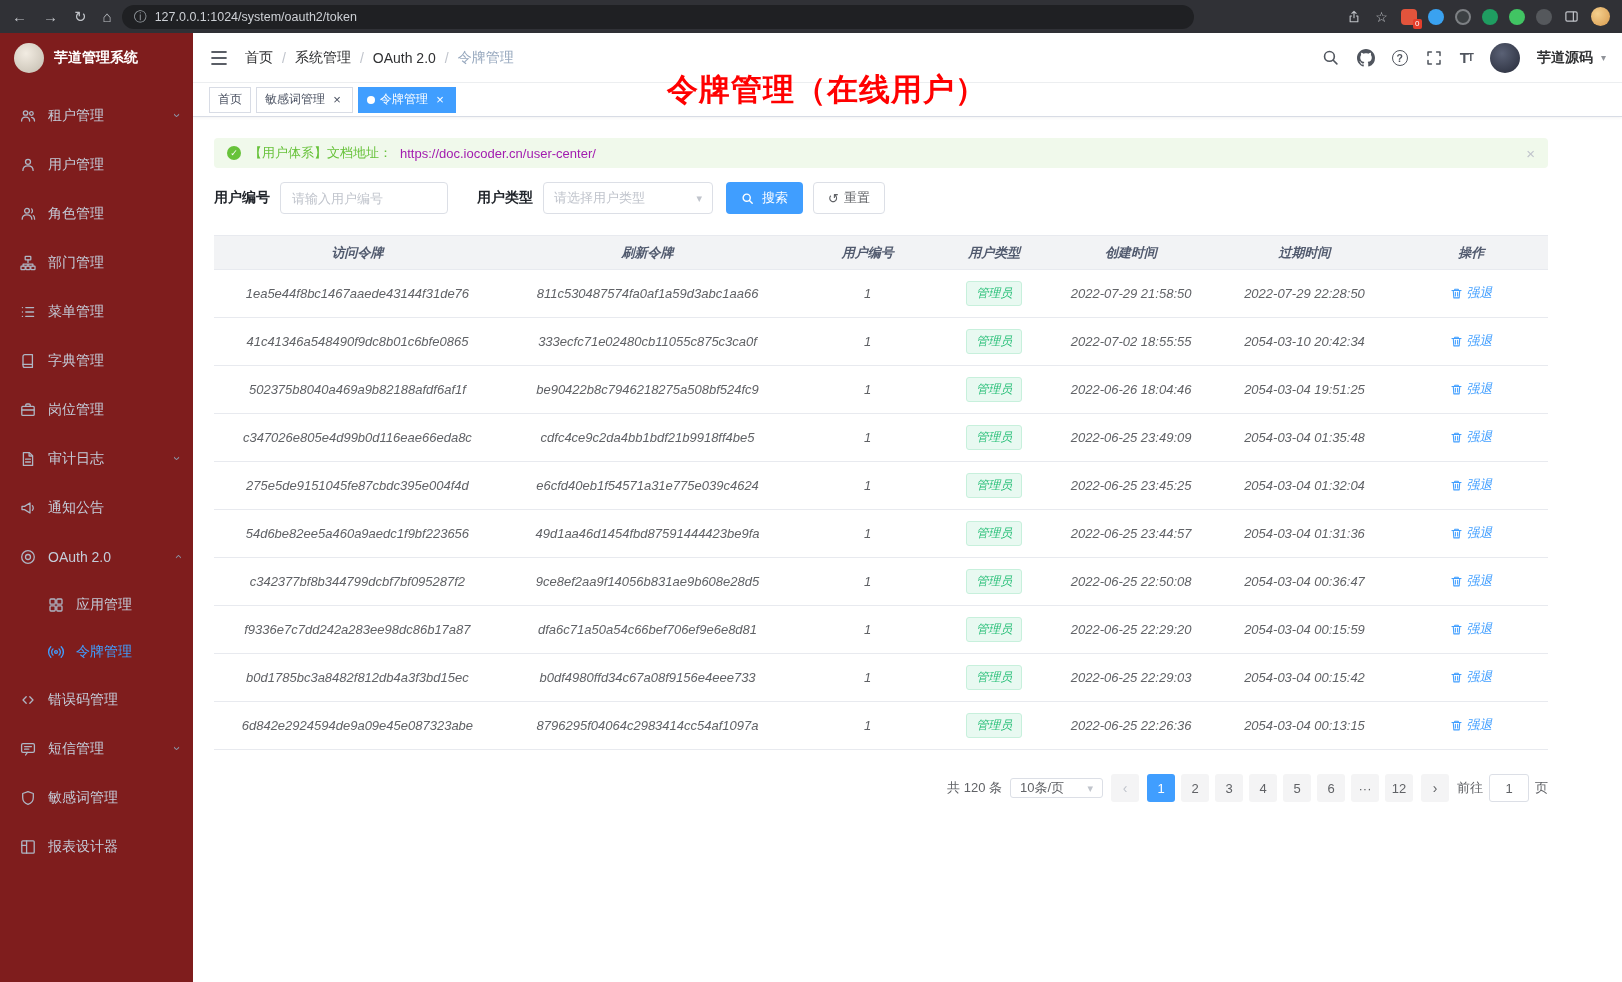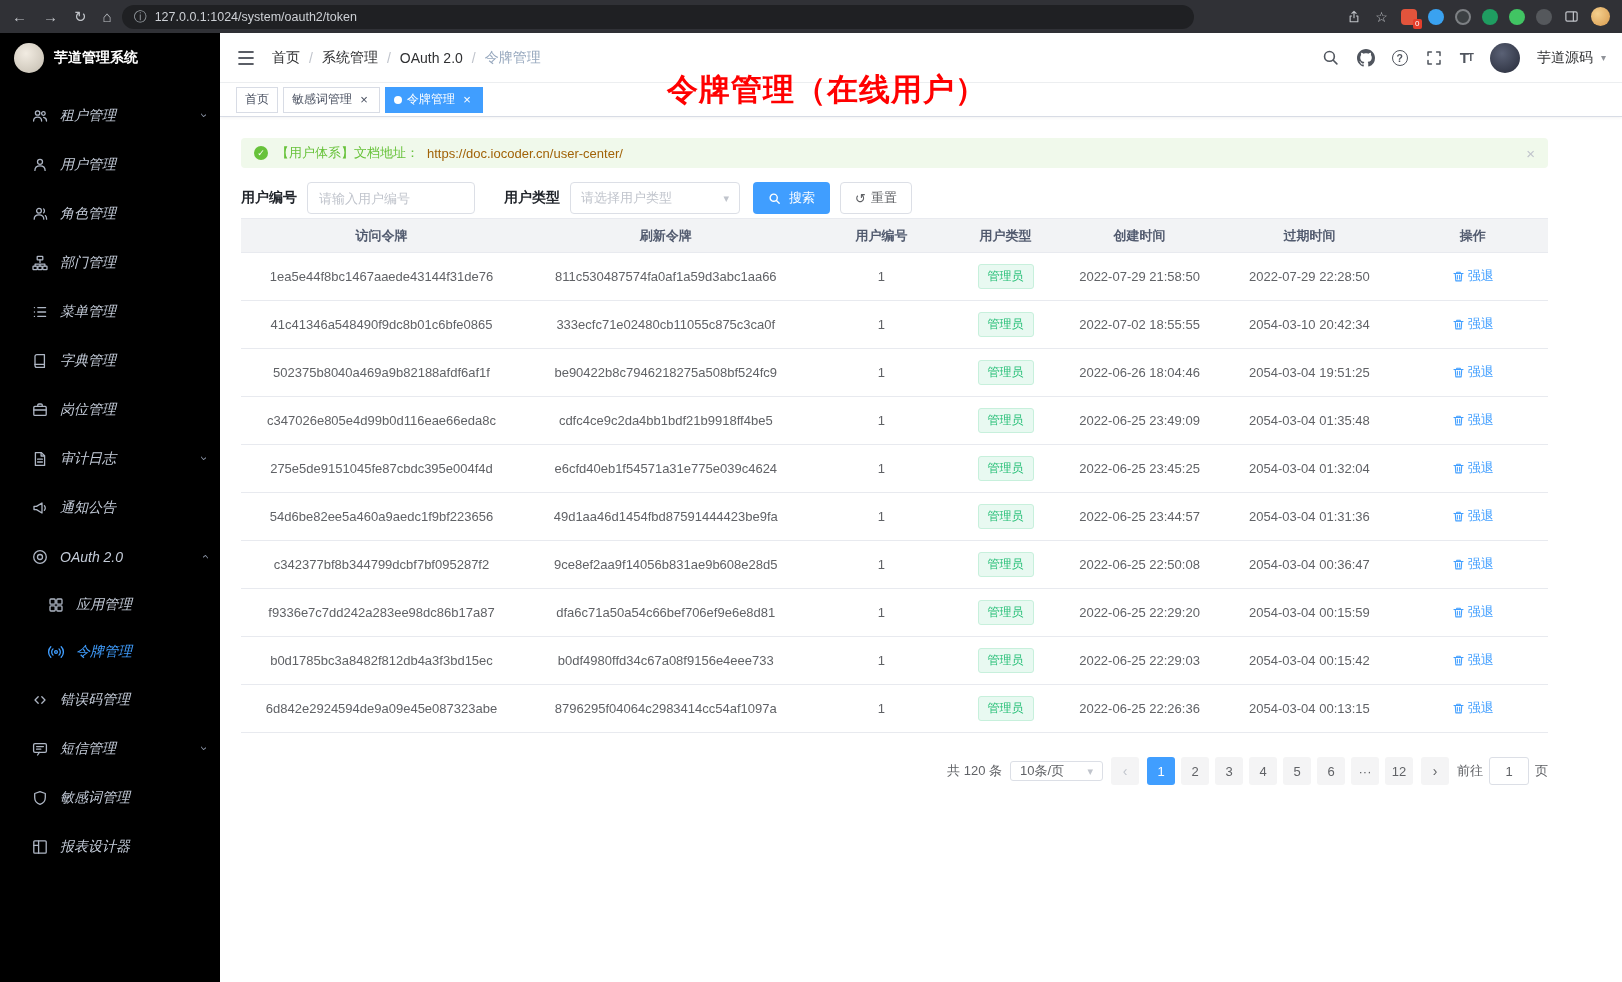--- a/index.html
+++ b/index.html
@@ -14,26 +14,26 @@
 .urlpill .info{color:#9aa0a6;font-size:13px;}
 .chrome-right{margin-left:auto;display:flex;align-items:center;gap:11px;}
 .cr-icon{width:17px;height:17px;display:flex;align-items:center;justify-content:center;color:#bfc2c7;font-size:14px;cursor:pointer;}
 .cr-icon svg{display:block;}
 .ext{width:16px;height:16px;border-radius:50%;position:relative;cursor:pointer;flex-shrink:0;}
 .ext .badge{position:absolute;right:-5px;bottom:-4px;background:#e33e2b;color:#fff;font-size:8px;line-height:1;padding:1px 2.5px;border-radius:2px;}
 .profile-dot{width:19px;height:19px;border-radius:50%;background:radial-gradient(circle at 35% 35%,#f4cf8d,#d79a4e);cursor:pointer;}
 
 
 .app{display:flex;height:949px;}
-.sidebar{width:220px;flex-shrink:0;background:#000000;display:flex;flex-direction:column;overflow:hidden;}
+.sidebar{width:193px;flex-shrink:0;background:#7f1d1d;display:flex;flex-direction:column;overflow:hidden;}
 .logo-row{height:50px;display:flex;align-items:center;gap:10px;padding:0 14px;cursor:pointer;flex-shrink:0;}
 .logo-avatar{width:30px;height:30px;border-radius:50%;background:radial-gradient(circle at 40% 35%,#f2ece2,#c2bbae);flex-shrink:0;}
 .logo-title{color:#fff;font-size:14px;font-weight:700;white-space:nowrap;}
 .menu{flex:1;padding-top:8px;}
-.menu-item{height:49px;display:flex;align-items:center;padding:0 14px 0 32px;color:#c4ccd9;font-size:14px;cursor:pointer;font-style:italic;}
+.menu-item{height:49px;display:flex;align-items:center;padding:0 14px 0 20px;color:#c4ccd9;font-size:14px;cursor:pointer;}
 .menu-item .mi-icon{width:16px;height:16px;margin-right:12px;display:inline-flex;align-items:center;justify-content:center;color:#aeb6c4;flex-shrink:0;}
 .menu-item .mi-icon svg{display:block;}
 .menu-item .mi-label{white-space:nowrap;}
 .menu-item .mi-arrow{margin-left:auto;color:#8b94a6;font-size:13px;transform:rotate(90deg);}
 .menu-item .mi-arrow.up{transform:rotate(-90deg);}
 .menu-item.child{padding-left:48px;height:47px;}
 .menu-item.active,.menu-item.active .mi-icon{color:#409eff;}
 
 .main{flex:1;display:flex;flex-direction:column;min-width:0;background:#fff;}
 .topbar{height:50px;display:flex;align-items:center;padding:0 16px;background:#fff;border-bottom:1px solid #eef0f2;box-shadow:0 1px 4px rgba(0,21,41,.04);}
@@ -42,48 +42,48 @@
 .breadcrumb .sep{color:#c0c4cc;}
 .breadcrumb .crumb{cursor:pointer;}
 .breadcrumb .crumb.current{color:#97a8be;cursor:default;}
 .topbar-right{margin-left:auto;display:flex;align-items:center;gap:17px;}
 .tool{width:18px;height:18px;display:flex;align-items:center;justify-content:center;color:#50555e;cursor:pointer;}
 .tool svg{display:block;}
 .qmark{width:16px;height:16px;border:1.6px solid #50555e;border-radius:50%;font-size:10.5px;font-weight:700;}
 .font-size-icon{font-weight:700;font-size:15px;letter-spacing:-1px;width:auto;}
 .font-size-icon small{font-size:10px;font-weight:700;}
 .user-avatar{width:30px;height:30px;border-radius:50%;background:radial-gradient(circle at 40% 35%,#5a6175,#262a38);cursor:pointer;}
-.username{font-size:14px;color:#303133;cursor:pointer;}
+.username{font-size:14px;color:#303133;cursor:pointer;font-weight:bold;}
 .user-caret{font-size:10px;color:#909399;margin-left:-9px;}
 
 .tagsbar{height:34px;display:flex;align-items:center;gap:5px;padding:0 16px;background:#fff;border-bottom:1px solid #d8dce5;box-shadow:0 1px 3px rgba(0,0,0,.05);}
 .tag{height:26px;display:inline-flex;align-items:center;gap:5px;padding:0 8px;border:1px solid #d8dce5;background:#fff;color:#495060;font-size:12px;cursor:pointer;}
 .tag .dot{width:8px;height:8px;border-radius:50%;background:#fff;}
 .tag.active{background:#409eff;border-color:#409eff;color:#fff;}
 .tag .tclose{font-size:13px;line-height:1;width:14px;height:14px;display:flex;align-items:center;justify-content:center;border-radius:50%;}
 
 
 .content{flex:1;padding:21px 74px 0 21px;position:relative;}
 .alert{height:30px;background:#f0f9eb;border-radius:4px;display:flex;align-items:center;gap:8px;padding:0 13px;font-size:13px;color:#67c23a;}
 .alert .check{width:14px;height:14px;border-radius:50%;background:#67c23a;color:#fff;font-size:9px;display:flex;align-items:center;justify-content:center;flex-shrink:0;}
-.alert .alink{color:#a16207;cursor:pointer;}
+.alert .alink{color:#a21caf;cursor:pointer;}
 .alert .aclose{margin-left:auto;color:#c0c4cc;font-size:15px;cursor:pointer;}
 
 .filters{display:flex;align-items:center;margin-top:14px;font-size:14px;}
 .flabel{font-weight:700;color:#21252b;margin-right:10px;white-space:nowrap;}
 .finput{width:168px;height:32px;border:1px solid #dcdfe6;border-radius:4px;padding:0 11px;font-size:13px;color:#606266;outline:none;background:#fff;}
 .finput::placeholder{color:#c0c4cc;}
 .gap1{width:29px;}
 .fselect{width:170px;height:32px;border:1px solid #dcdfe6;border-radius:4px;display:flex;align-items:center;justify-content:space-between;padding:0 10px;font-size:13px;color:#c0c4cc;cursor:pointer;background:#fff;}
 .caret{color:#c0c4cc;font-size:11px;}
 .btn{height:32px;display:inline-flex;align-items:center;gap:5px;padding:0 14px;border-radius:4px;font-size:13px;cursor:pointer;border:1px solid transparent;font-family:inherit;}
 .btn-primary{background:#409eff;color:#fff;margin-left:13px;gap:8px;}
 .btn-plain{background:#fff;border-color:#dcdfe6;color:#606266;margin-left:10px;}
 
-table.grid{width:100%;border-collapse:collapse;margin-top:4px;font-size:13px;color:#606266;table-layout:fixed;}
+table.grid{width:100%;border-collapse:collapse;margin-top:21px;font-size:13px;color:#606266;table-layout:fixed;font-style:italic;}
 .grid th{height:34px;background:#f2f3f5;color:#515a6e;font-weight:600;border-top:1px solid #e8eaef;border-bottom:1px solid #e8eaef;text-align:center;}
 .grid td{height:48px;border-bottom:1px solid #e8eaef;text-align:center;overflow:hidden;white-space:nowrap;}
 .tag-success{display:inline-block;padding:3px 9px;border-radius:3px;background:#e8f9f1;border:1px solid #c7f0dc;color:#26bf77;font-size:12px;}
 .action-link{display:inline-flex;align-items:center;gap:3px;color:#409eff;cursor:pointer;}
 .action-link .ticon{width:13px;height:13px;display:inline-flex;}
 
 .pagination{display:flex;align-items:center;justify-content:flex-end;margin-top:24px;font-size:13px;color:#606266;gap:8px;}
 .psize{width:93px;height:20px;border:1px solid #dcdfe6;border-radius:3px;display:flex;align-items:center;justify-content:space-between;padding:0 9px;cursor:pointer;background:#fff;}
 .pages{display:flex;align-items:center;gap:6px;}
 .pbtn{min-width:28px;height:28px;padding:0 4px;border-radius:3px;background:#f4f4f5;display:flex;align-items:center;justify-content:center;cursor:pointer;color:#606266;}

